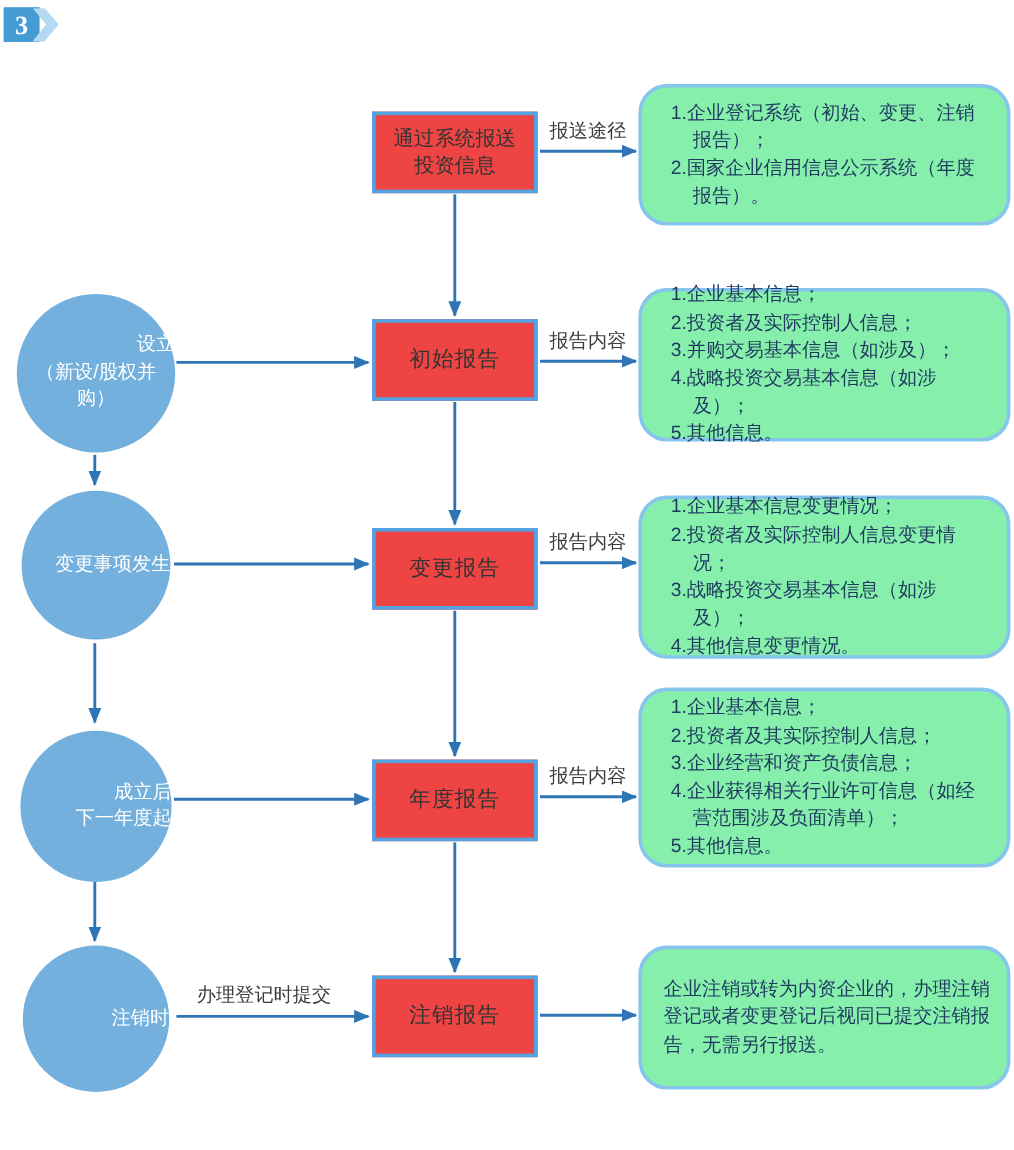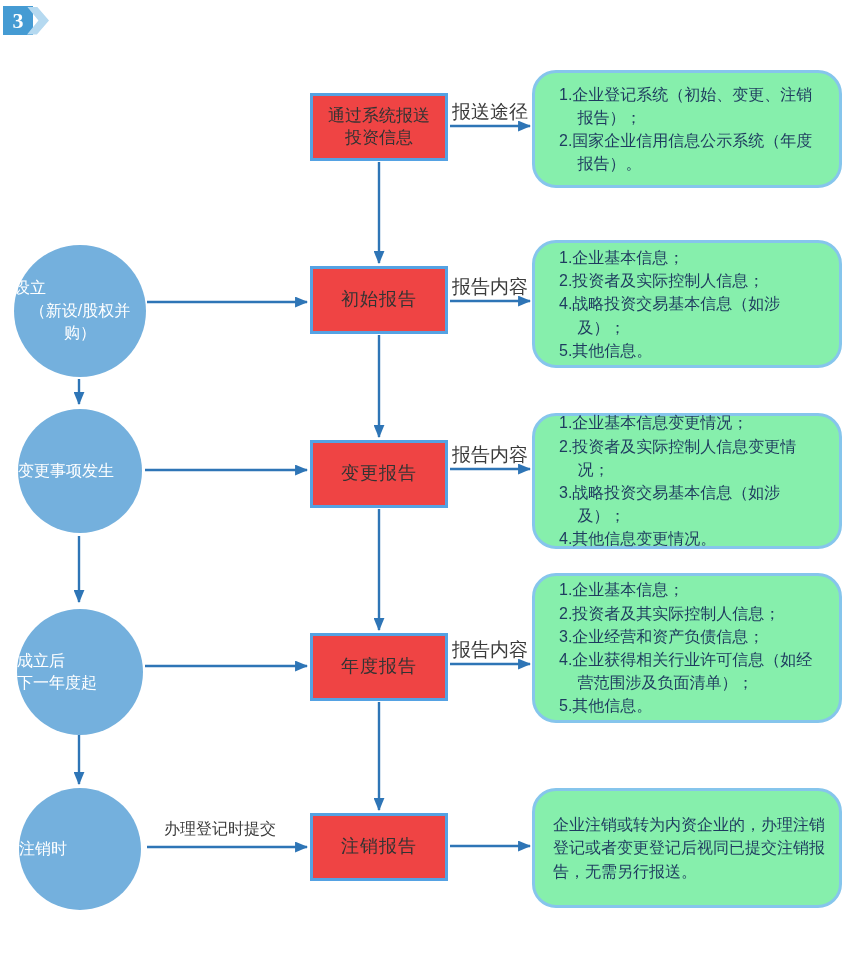--- a/index.html
+++ b/index.html
@@ -16,38 +16,38 @@
            font-size:22px; font-weight:bold; display:flex; align-items:center;
            justify-content:center; font-family:"Liberation Serif", serif; }
   .title { margin-left:9px; font-family:"Liberation Serif", serif; font-size:27px;
            font-weight:bold; color:var(--title,#1a75c0); letter-spacing:2px;
            position:relative; z-index:1; white-space:nowrap; }
   .chevron { width:22px; height:28px; margin-left:-6px; background:var(--chevron,#b5d9f0);
              clip-path:polygon(0 0, 45% 0, 100% 50%, 45% 100%, 0 100%, 52% 50%); }
 
   .circle { position:absolute; border-radius:50%; background:var(--circle,#74b0dd);
             color:var(--circle-text,#ffffff); display:flex; flex-direction:column;
-            align-items:flex-start; justify-content:center; text-align:center;
+            align-items:flex-end; justify-content:center; text-align:center;
             font-size:16px; line-height:1.4; }
 
   .mbox { position:absolute; left:310px; width:138px; height:68px; background:#ef4444;
           border:3px solid var(--box-border,#55a2e3); display:flex; flex-direction:column;
           align-items:center; justify-content:center; text-align:center;
           font-size:18px; color:var(--box-text,#333333); letter-spacing:1px; line-height:1.3; }
   .mbox .small { font-size:17px; letter-spacing:0; }
 
   .rbox { position:absolute; left:532px; width:310px; background:#86efac;
           border:3px solid var(--detail-border,#86c5ec); border-radius:24px;
           color:var(--detail-text,#1e3a5f); font-size:16px; line-height:1.45;
           display:flex; flex-direction:column; justify-content:center;
           padding:10px 14px 10px 24px; }
   .rbox ul { list-style:none; }
   .rbox li { padding-left:1.15em; text-indent:-1.15em; }
 
-  .flow-label { position:absolute; font-size:19px; color:var(--label,#3b3b3b);
+  .flow-label { position:absolute; font-size:16px; color:var(--label,#3b3b3b);
                 text-align:center; white-space:nowrap; }
 </style>
 </head>
 <body>
 
 <div class="page">
 
   <svg class="arrows" width="845" height="958" viewBox="0 0 845 958">
     <defs>
       <marker id="ah" viewBox="0 0 12 10" refX="11" refY="5" markerWidth="13" markerHeight="11" markerUnits="userSpaceOnUse" orient="auto">
@@ -92,20 +92,21 @@
   <div class="circle" style="left:14px; top:245px; width:132px; height:132px;">
     <span>设立</span>
     <span>（新设/股权并购）</span>
   </div>
   <div class="mbox" style="top:266px;">初始报告</div>
   <span class="flow-label" style="left:450px; top:274px; width:80px;">报告内容</span>
   <div class="rbox" style="top:240px; height:128px;">
     <ul>
       <li>1.企业基本信息；</li>
       <li>2.投资者及实际控制人信息；</li>
+      <li>3.并购交易基本信息（如涉及）；</li>
       <li>4.战略投资交易基本信息（如涉及）；</li>
       <li>5.其他信息。</li>
     </ul>
   </div>
 
   <div class="circle" style="left:18px; top:409px; width:124px; height:124px;">
     <span>变更事项发生</span>
   </div>
   <div class="mbox" style="top:440px;">变更报告</div>
   <span class="flow-label" style="left:450px; top:442px; width:80px;">报告内容</span>

